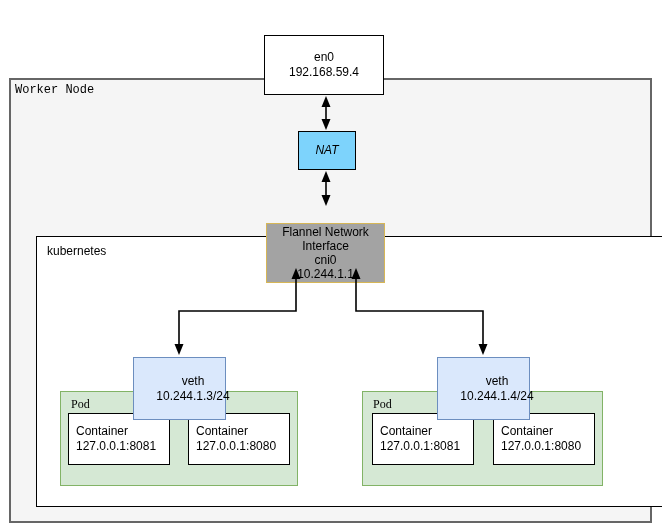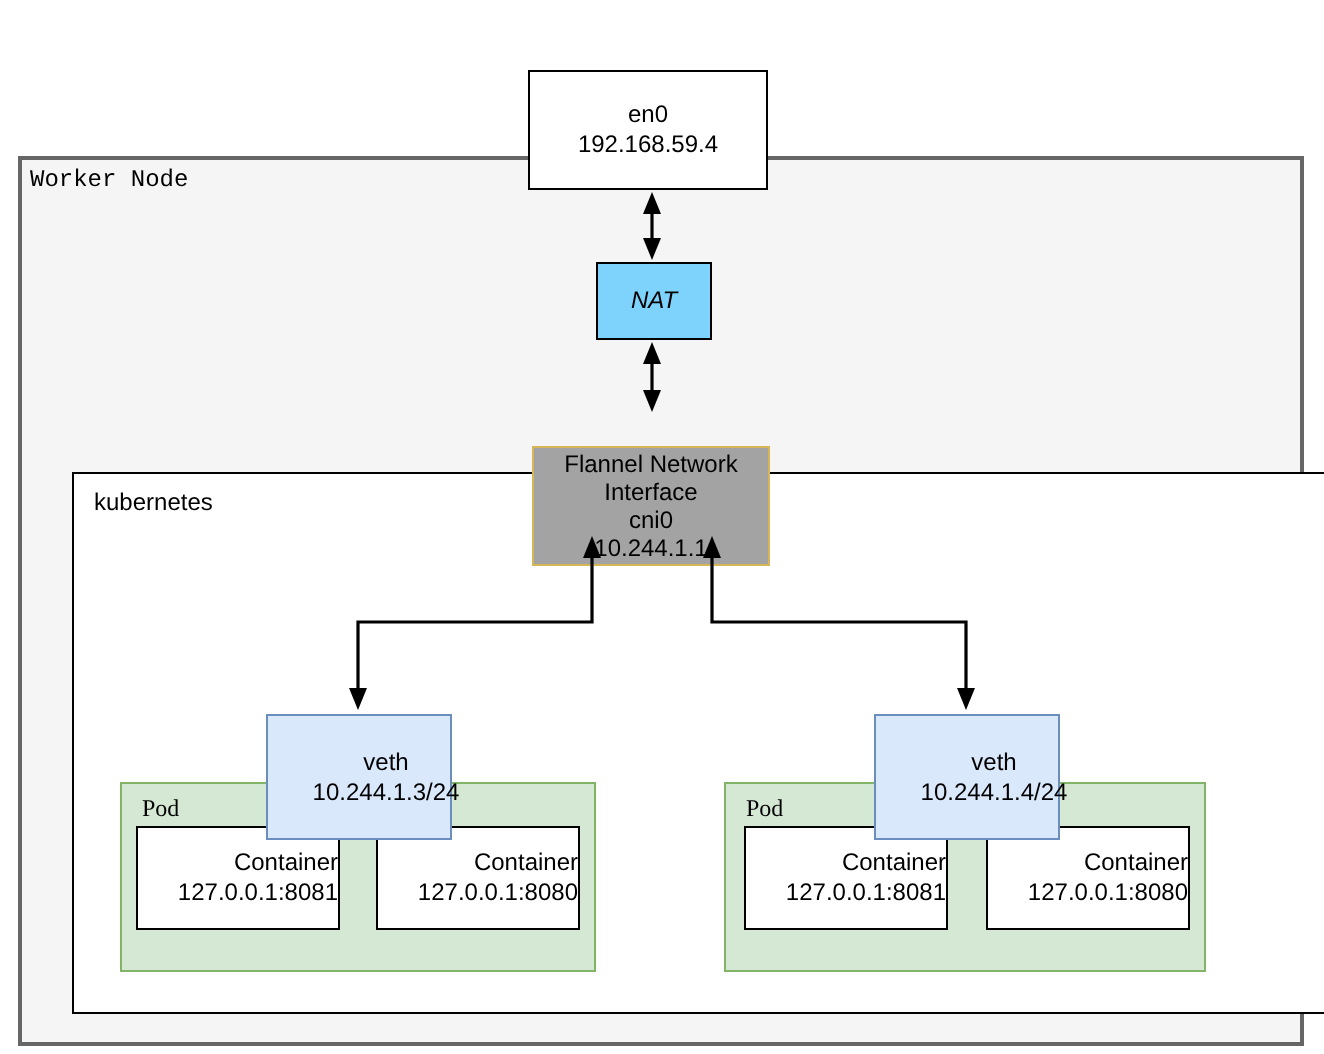--- a/index.html
+++ b/index.html
@@ -52,21 +52,21 @@
   }
   .pod-left{left:60px;top:391px;width:238px;height:95px;}
   .pod-right{left:362px;top:391px;width:241px;height:95px;}
   .pod-label{position:absolute;left:10px;top:5px;line-height:14px;font-family:Liberation Serif, serif;}
 
   
   .container-box{
     background:#ffffff;border:1.5px solid #000000;z-index:4;
     width:102px;height:52px;top:413px;
     display:flex;flex-direction:column;justify-content:center;
-    padding-left:7px;line-height:15px;align-items:flex-end;
+    padding-left:7px;line-height:15px;
   }
   .c1l{left:68px;}  .c2l{left:188px;}
   .c1r{left:372px;} .c2r{left:493px;}
 
   
   .veth{
     width:93px;height:63px;top:357px;
     background:#dae8fc;border:1px solid #6c8ebf;z-index:6;
     line-height:15px;
     padding-left:27px;

